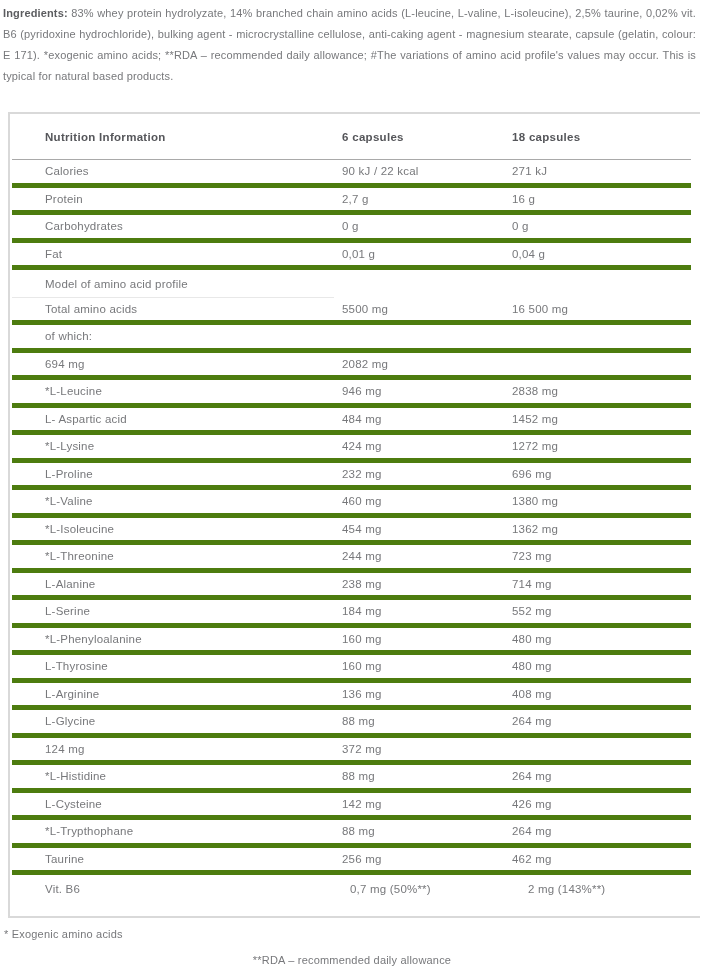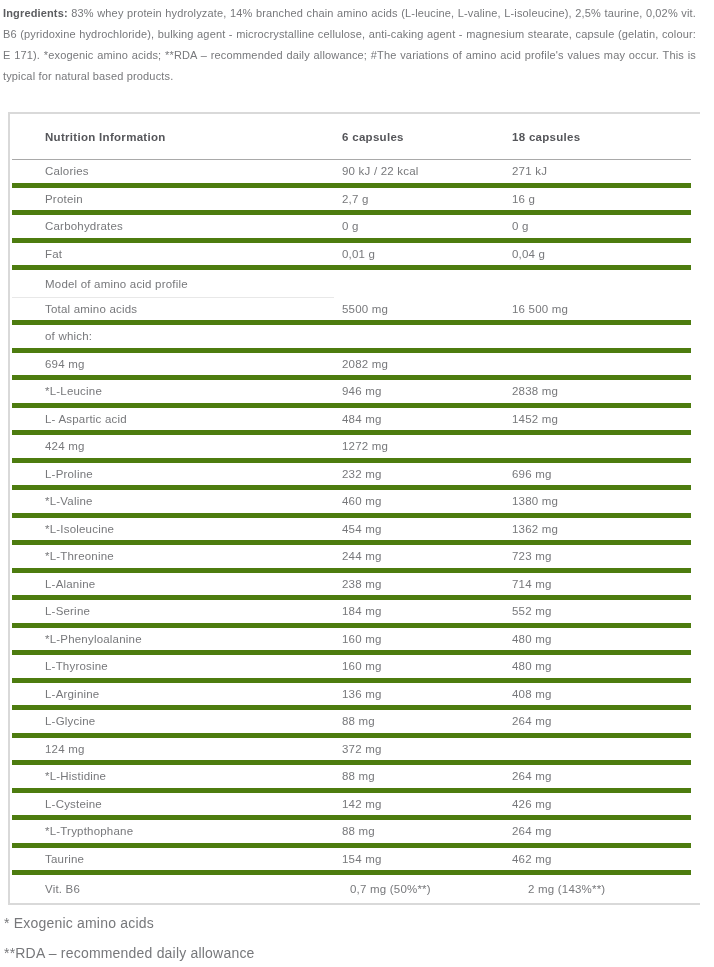--- a/index.html
+++ b/index.html
@@ -26,20 +26,21 @@
     text-align: justify;
   }
   .ingredients b {
     color: #5c5d60;
   }
   .table-box {
     box-sizing: border-box;
     margin: 25px 0 0 8px;
     width: 698px;
     border: 2px solid #d9d9d9;
+    padding-bottom: 13px;
     background: #ffffff;
   }
   .row {
     display: grid;
     grid-template-columns: 297px 170px 1fr;
     align-items: center;
     box-sizing: border-box;
     height: 27.5px;
     margin: 0 13px 0 2px;
     padding-left: 33px;
@@ -70,26 +71,26 @@
     background: #e8e8e8;
   }
   #rows-container .row:last-child {
     border-bottom: none;
     gap: 8px;
   }
   .cell { overflow: hidden; }
   .footnote {
     margin: 0;
     padding-left: 4px;
-    font-size: 14px;
+    font-size: 11px;
     color: #77787b;
     letter-spacing: 0.2px;
   }
   .fn-1 { margin-top: 10px; }
-  .fn-2 { margin-top: 14px; }
+  .fn-2 { margin-top: 14px; text-align: center; }
 </style>
 </head>
 <body>
 
 <div class="page">
 
   <p class="ingredients"><b>Ingredients:</b><span> 83% whey protein hydrolyzate, 14% branched chain amino acids (L-leucine, L-valine, L-isoleucine), 2,5% taurine, 0,02% vit. B6 (pyridoxine hydrochloride), bulking agent - microcrystalline cellulose, anti-caking agent - magnesium stearate, capsule (gelatin, colour: E 171). *exogenic amino acids;  **RDA – recommended daily allowance; #The variations of amino acid profile's values may occur. This is typical for natural based products.</span></p>
 
   <div class="table-box">
     <div class="row header">
@@ -141,20 +142,21 @@
           <div class="cell">*L-Leucine</div>
           <div class="cell">946 mg</div>
           <div class="cell">2838 mg</div>
         </div>
         <div class="row">
           <div class="cell">L- Aspartic acid</div>
           <div class="cell">484 mg</div>
           <div class="cell">1452 mg</div>
         </div>
         <div class="row">
+          <div class="cell">*L-Lysine</div>
           <div class="cell">424 mg</div>
           <div class="cell">1272 mg</div>
         </div>
         <div class="row">
           <div class="cell">L-Proline</div>
           <div class="cell">232 mg</div>
           <div class="cell">696 mg</div>
         </div>
         <div class="row">
           <div class="cell">*L-Valine</div>
@@ -215,21 +217,21 @@
           <div class="cell">142 mg</div>
           <div class="cell">426 mg</div>
         </div>
         <div class="row">
           <div class="cell">*L-Trypthophane</div>
           <div class="cell">88 mg</div>
           <div class="cell">264 mg</div>
         </div>
         <div class="row">
           <div class="cell">Taurine</div>
-          <div class="cell">154 mg</div>
+          <div class="cell">256 mg</div>
           <div class="cell">462 mg</div>
         </div>
         <div class="row">
           <div class="cell">Vit. B6</div>
           <div class="cell">0,7 mg (50%**)</div>
           <div class="cell">2 mg (143%**)</div>
         </div>
       </div>
   </div>
 

